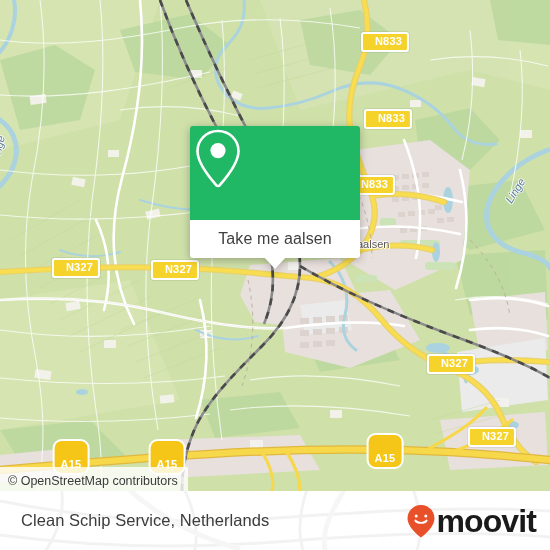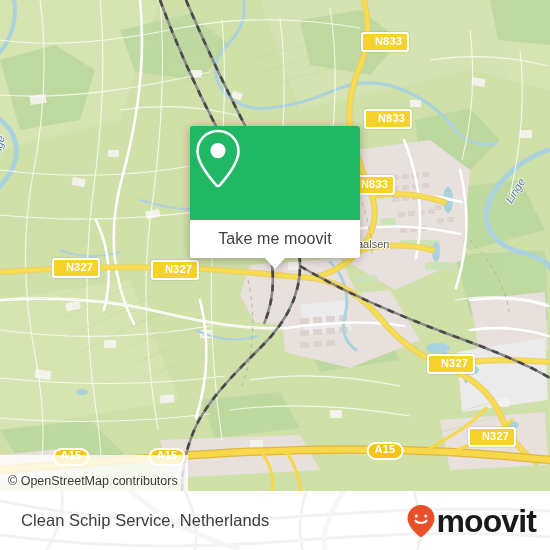--- a/index.html
+++ b/index.html
@@ -34,21 +34,21 @@
     border:2px solid #ffffff;
     border-radius:3px;
     padding:2px 5px 3px 12px;
     box-shadow:0 0 0 1px rgba(0,0,0,.06);
   }
   .shield.solid{
     background:#f5c518;
     color:#ffffff;
     border:2px solid #ffffff;
     border-radius:9px;
-    padding:0 6px 3px 6px;
+    padding:18px 6px 3px 6px;
   }
 
   
   .place-label{
     position:absolute;
     font-size:11px;
     color:#5a5754;
     text-shadow:
       1px 0 0 rgba(255,255,255,.9), -1px 0 0 rgba(255,255,255,.9),
       0 1px 0 rgba(255,255,255,.9), 0 -1px 0 rgba(255,255,255,.9),
@@ -100,21 +100,21 @@
     border-left:11px solid transparent;
     border-right:11px solid transparent;
     border-top:12px solid #ffffff;
   }
 
   
   #attribution{
     position:absolute;
     left:0;bottom:0;
     height:20px;
-    padding:16px 10px 0 8px;
+    padding:4px 10px 0 8px;
     display:flex;align-items:center;
     background:rgba(255,255,255,.80);
     font-size:12.5px;
     color:#3a3a3a;
     z-index:15;
     white-space:nowrap;
   }
 
   
   #footer{
@@ -444,21 +444,21 @@
 
     <div id="popup">
       <div id="popup-head">
         <svg width="56" height="64" viewBox="0 0 56 64">
           <path d="M28 5 C16.5 5 7.5 14 7.5 25.2 C7.5 37 20 52 26.4 59.3 C27.2 60.2 28.8 60.2 29.6 59.3
                    C36 52 48.5 37 48.5 25.2 C48.5 14 39.5 5 28 5 Z" fill="none" stroke="#ffffff" stroke-width="2.6"></path>
           <circle cx="28" cy="24.6" r="7.6" fill="#ffffff"></circle>
         </svg>
       </div>
       <div id="popup-body">
-        <span id="popup-label">Take me moovit</span>
+        <span id="popup-label">Take me aalsen</span>
         <div id="popup-tail"></div>
       </div>
     </div>
 
     <div id="attribution">
       <span>© OpenStreetMap contributors</span>
     </div>
   </div>
 
   <div id="footer">

